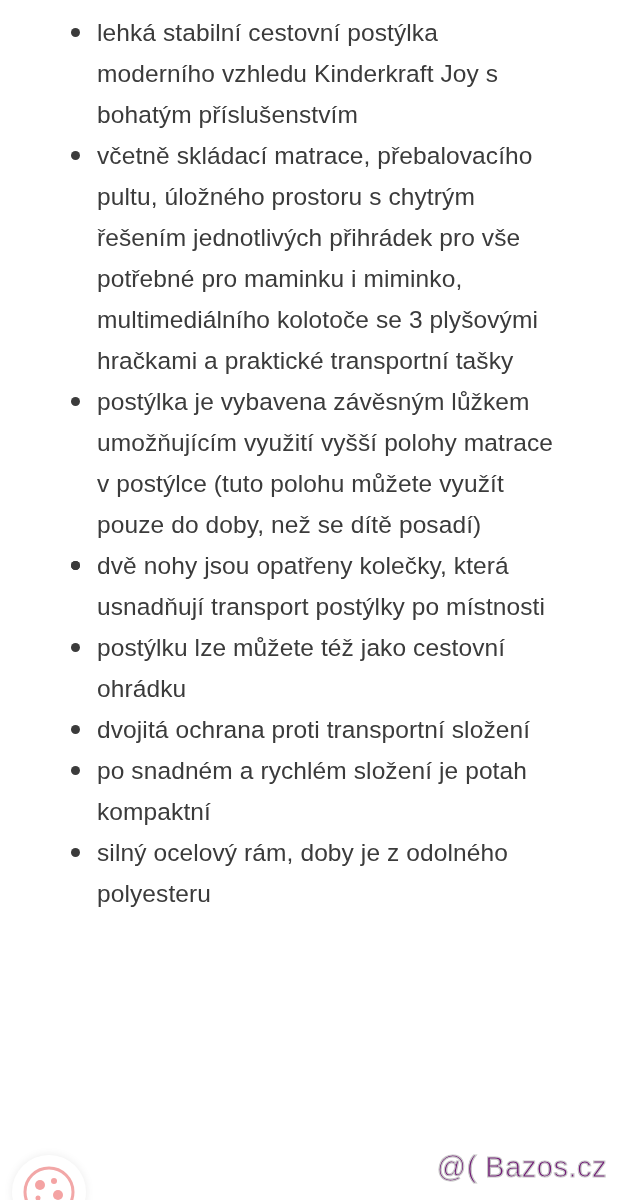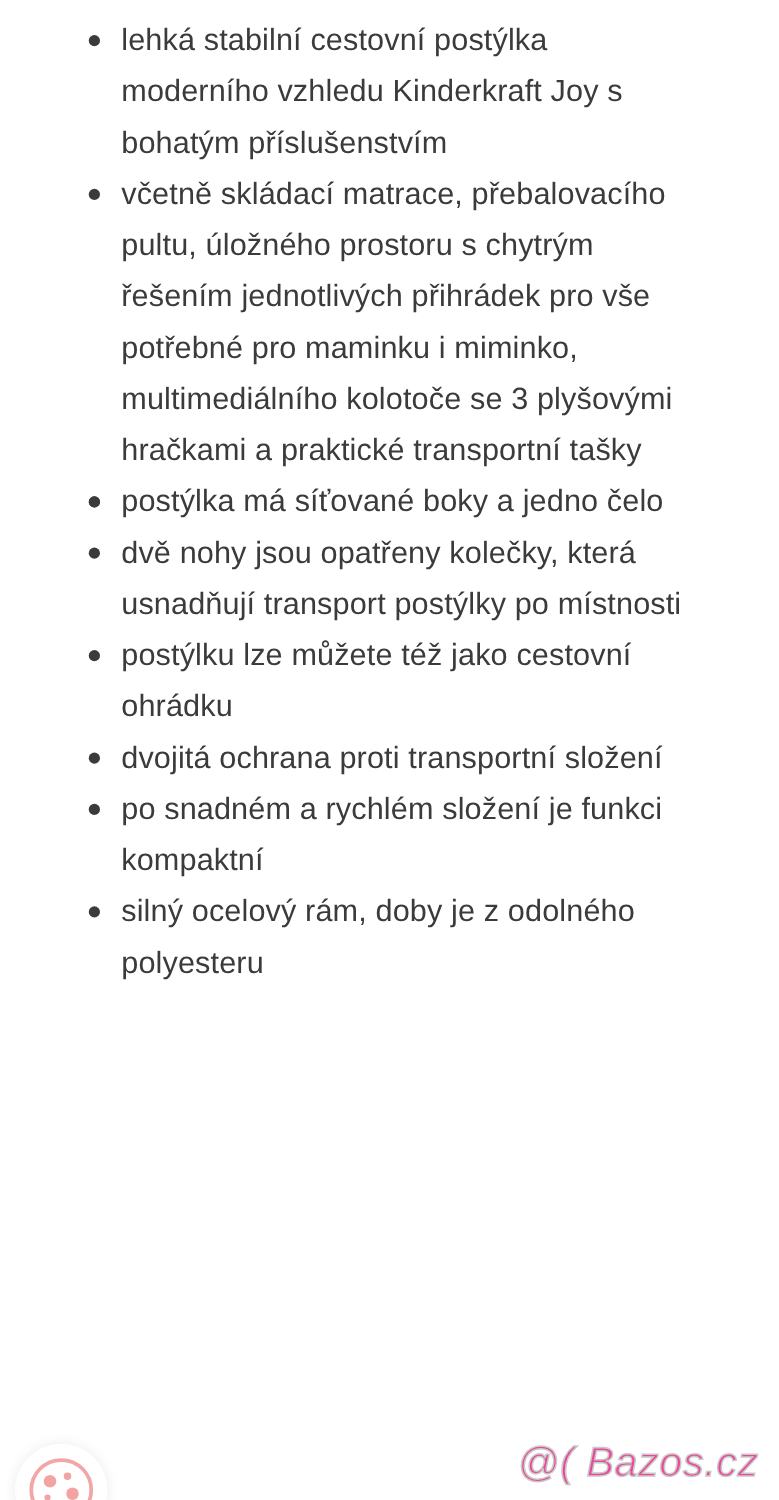--- a/index.html
+++ b/index.html
@@ -52,63 +52,62 @@
       background: #ffffff;
       box-shadow: 0 0 10px rgba(0,0,0,0.08);
       display: flex;
       align-items: center;
       justify-content: center;
     }
     .watermark {
       position: absolute;
       right: 16px;
       top: 1151px;
-      font-size: 33px;
+      font-size: 29px;
       font-family: "Liberation Sans", "DejaVu Sans", sans-serif;
-      color: #ec4899;
+      color: #701a75;
       -webkit-text-stroke: 1.2px #c9c9c9;
       letter-spacing: 0.5px;
       white-space: nowrap;
-      font-style: italic;
     }
   </style>
 </head>
 <body>
 
 <ul class="feature-list">
   <li class="feature-item">
     <span class="bullet"></span>
     <span>lehká stabilní cestovní postýlka moderního vzhledu Kinderkraft Joy s bohatým příslušenstvím</span>
   </li>
   <li class="feature-item">
     <span class="bullet"></span>
     <span>včetně skládací matrace, přebalovacího pultu, úložného prostoru s chytrým řešením jednotlivých přihrádek pro vše potřebné pro maminku i miminko, multimediálního kolotoče se 3 plyšovými hračkami a praktické transportní tašky</span>
   </li>
   <li class="feature-item">
     <span class="bullet"></span>
+    <span>postýlka je vybavena závěsným lůžkem umožňujícím využití vyšší polohy matrace v postýlce (tuto polohu můžete využít pouze do doby, než se dítě posadí)</span>
   </li>
   <li class="feature-item">
     <span class="bullet"></span>
-    <span>postýlka má síťované boky a jedno čelo</span>
   </li>
   <li class="feature-item">
     <span class="bullet"></span>
     <span>dvě nohy jsou opatřeny kolečky, která usnadňují transport postýlky po místnosti</span>
   </li>
   <li class="feature-item">
     <span class="bullet"></span>
     <span>postýlku lze můžete též jako cestovní ohrádku</span>
   </li>
   <li class="feature-item">
     <span class="bullet"></span>
     <span>dvojitá ochrana proti transportní složení</span>
   </li>
   <li class="feature-item">
     <span class="bullet"></span>
-    <span>po snadném a rychlém složení je funkci kompaktní</span>
+    <span>po snadném a rychlém složení je potah kompaktní</span>
   </li>
   <li class="feature-item">
     <span class="bullet"></span>
     <span>silný ocelový rám, doby je z odolného polyesteru</span>
   </li>
 </ul>
 
 <div class="fab">
   <svg width="56" height="56" viewBox="0 0 56 56">
     <circle cx="28" cy="28" r="24" fill="none" stroke="#f2a7a7" stroke-width="3"></circle>

